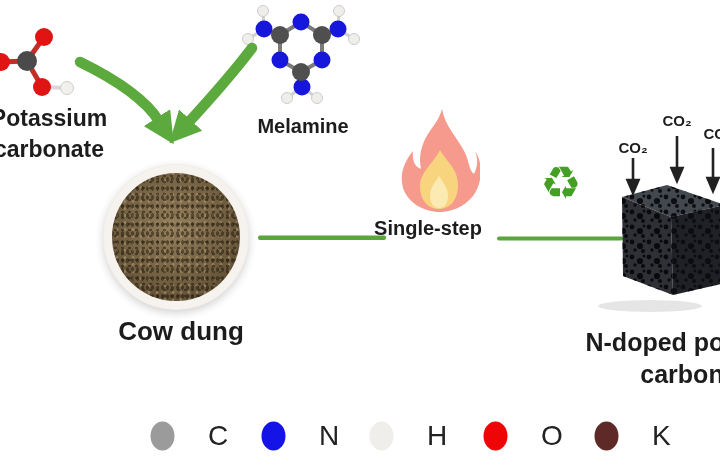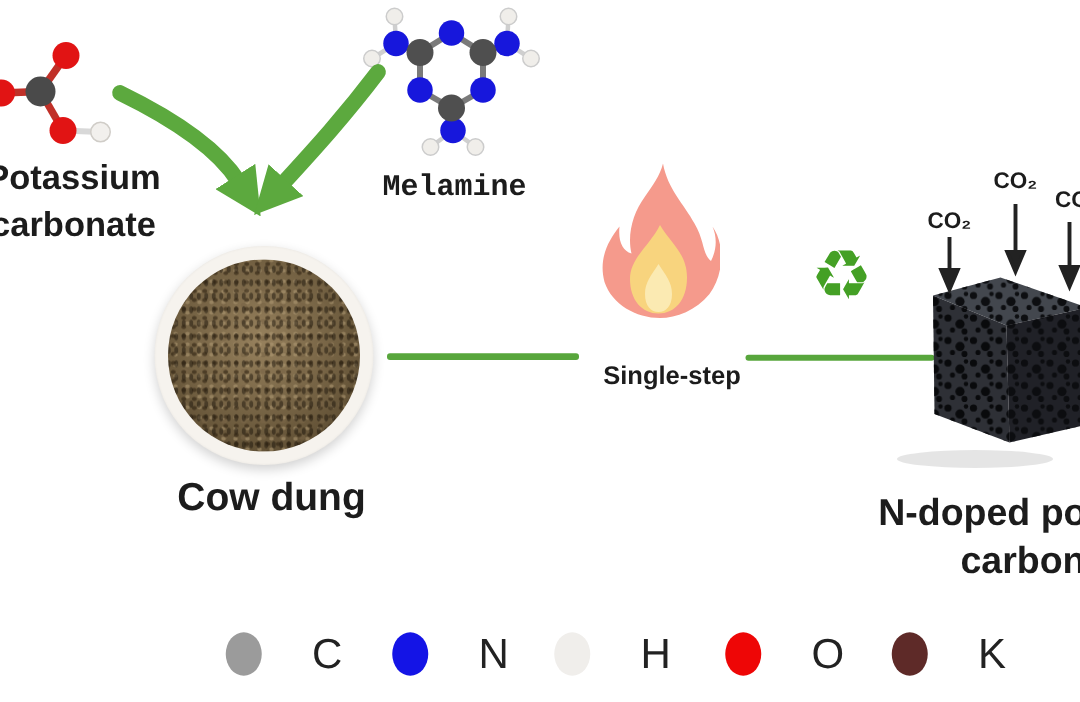--- a/index.html
+++ b/index.html
@@ -1,23 +1,23 @@
 <!DOCTYPE html>
 <html><head>
 <meta charset="utf-8">
 <style>
   html,body{margin:0;padding:0;background:#fff;}
   #stage{position:relative;width:720px;height:468px;background:#ffffff;overflow:hidden;
          font-family:"Liberation Sans",sans-serif;color:#1c1c1c;}
   .abs{position:absolute;}
   .lbl{font-weight:700;color:#1c1c1c;text-align:center;}
   #reactant1-label{left:-26px;top:103px;width:150px;font-size:23px;line-height:31px;}
-  #melamine-label{left:238px;top:114px;width:130px;font-size:20px;line-height:24px;font-family:Liberation Mono, monospace;}
+  #melamine-label{left:238px;top:114px;width:130px;font-size:20px;line-height:24px;}
   #cowdung-label{left:116px;top:316px;width:130px;font-size:26px;line-height:30px;}
-  #pyrolysis-label{left:370px;top:213px;width:156px;font-size:17px;line-height:31px;margin-top:22px;}
+  #pyrolysis-label{left:350px;top:213px;width:156px;font-size:20px;line-height:31px;}
   #product-label{left:584px;top:326px;width:196px;font-size:25px;line-height:32px;}
   .co2-label{width:54px;text-align:center;font-size:15px;font-weight:700;color:#1c1c1c;}
   #co2-label-1{left:606px;top:139px;}
   #co2-label-2{left:650px;top:112px;}
   #co2-label-3{left:691px;top:125px;}
   #k2co3-svg{left:0;top:18px;}
   #melamine-svg{left:230px;top:2px;}
   #mix-arrows-svg{left:55px;top:35px;}
   #bowl{left:103px;top:164px;width:146px;height:146px;border-radius:50%;
         background:#f6f3ee;box-shadow:0 3px 8px rgba(0,0,0,.18), inset 0 0 2px rgba(0,0,0,.06);}

